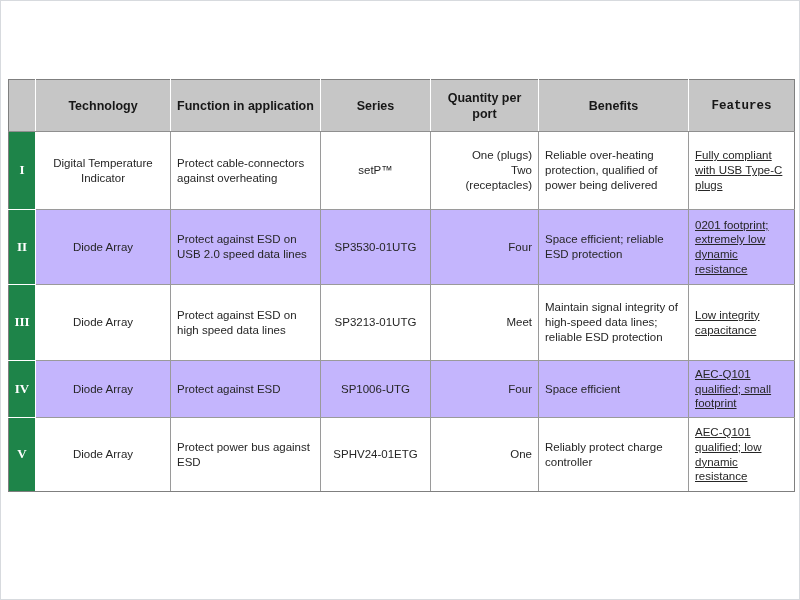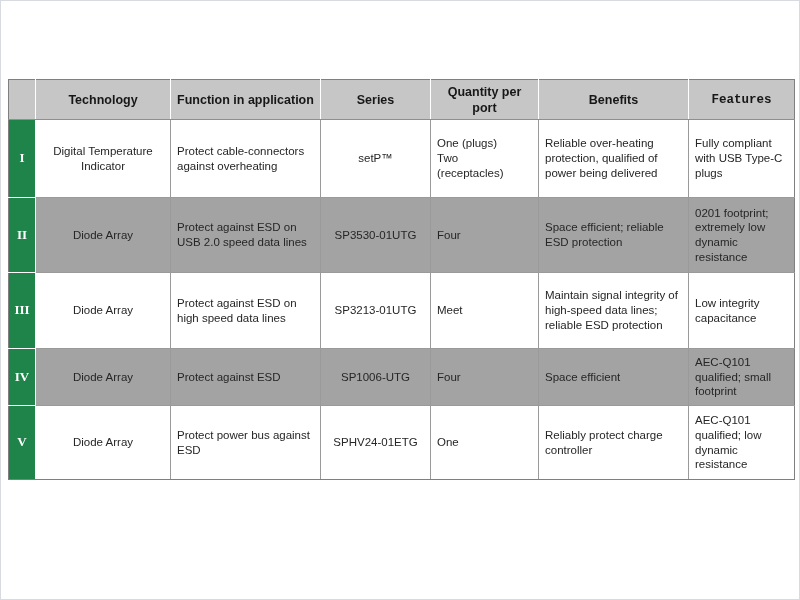--- a/index.html
+++ b/index.html
@@ -54,44 +54,44 @@
     font-size: 13px;
     text-align: center;
     border-top-color: #ffffff;
     border-bottom-color: #ffffff;
     border-right-color: #ffffff;
     border-left-color: #7f7f7f;
     padding: 0;
   }
   .tbl tbody tr:last-child td { border-bottom-color: #7f7f7f; }
   .tbl tbody tr:last-child td.rowlabel { border-bottom-color: #7f7f7f; }
-  .tbl tbody td:last-child { border-right-color: #7f7f7f; }
+  .tbl tbody td:last-child { border-right-color: #7f7f7f; text-decoration: underline; }
   
-  .tbl tr.band td:not(.rowlabel) { background: #a3a3a3; }
+  .tbl tr.band td:not(.rowlabel) { background: #c4b5fd; }
   
   .c-center { text-align: center; }
   .c-left   { text-align: left; padding-left: 8px; padding-right: 6px; }
-  .c-qty    { text-align: left; white-space: pre-line; }
+  .c-qty    { text-align: right; white-space: pre-line; }
 </style>
 </head>
 <body>
 
 <div id="page">
   <table class="tbl">
     <colgroup>
       <col style="width:27px">
       <col style="width:135px">
       <col style="width:150px">
       <col style="width:110px">
       <col style="width:108px">
       <col style="width:150px">
       <col style="width:106px">
     </colgroup>
     <thead>
-      <tr style="height:40px">
+      <tr style="height:52px">
         <th></th>
         <th>Technology</th>
         <th>Function in application</th>
         <th>Series</th>
         <th>Quantity per port</th>
         <th>Benefits</th>
         <th>Features</th>
       </tr>
     </thead>
     <tbody>

